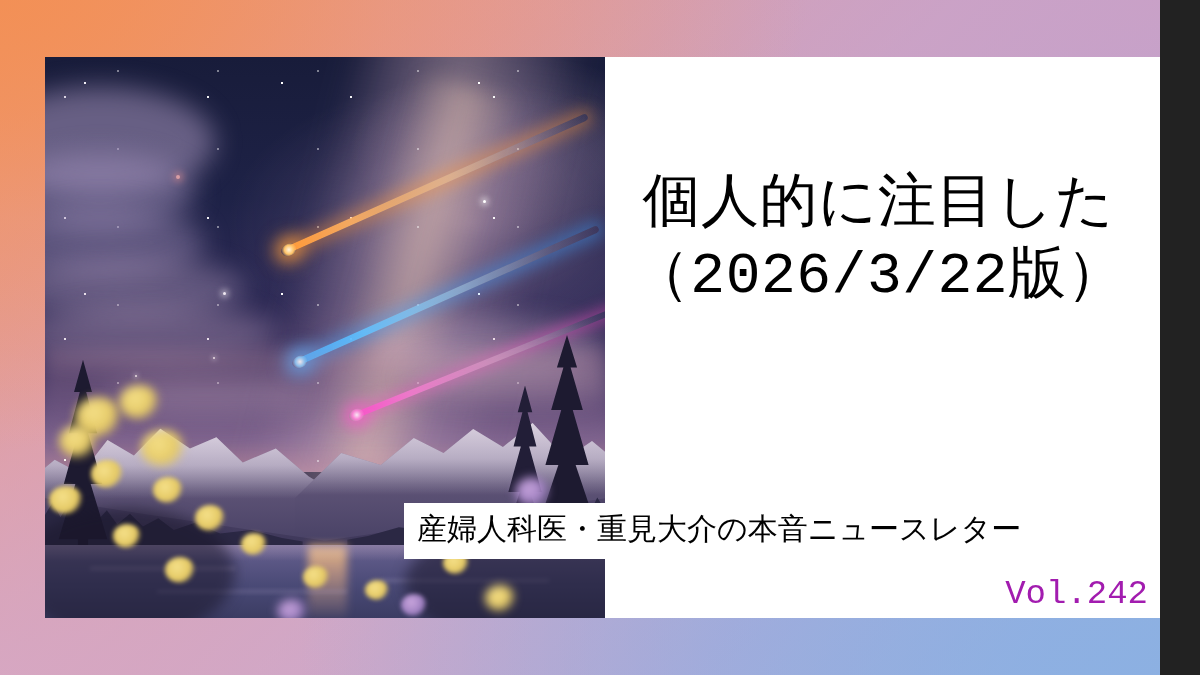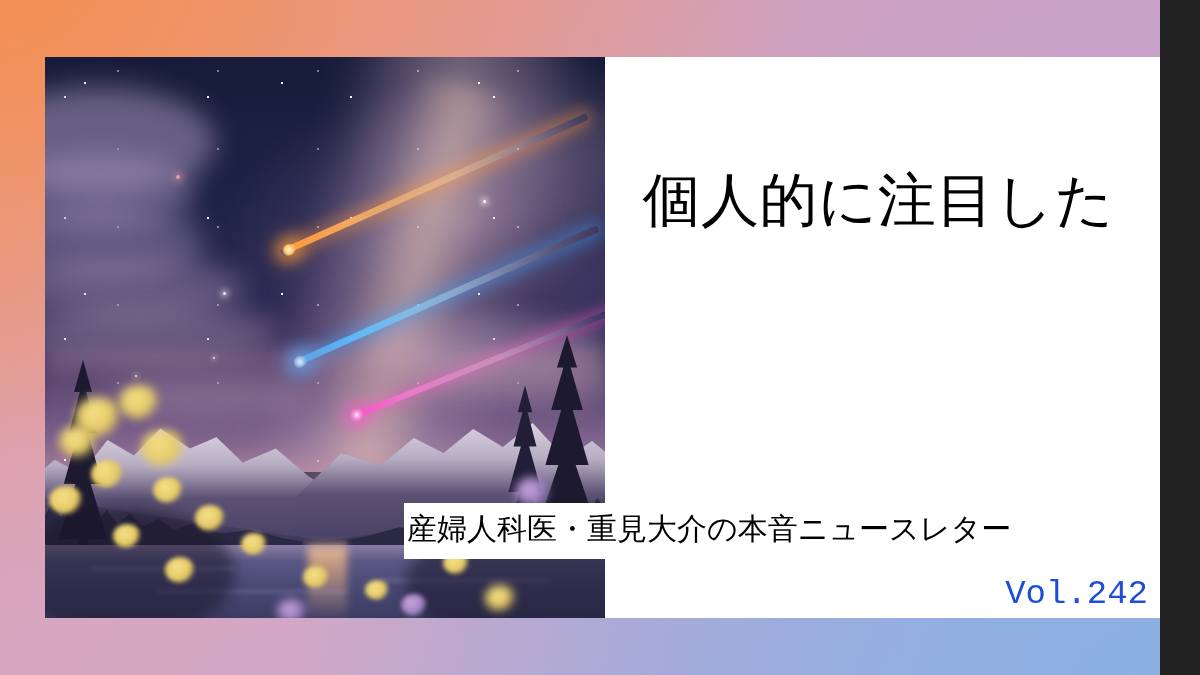--- a/index.html
+++ b/index.html
@@ -211,28 +211,28 @@
     background: #ffffff;
     display: flex;
     align-items: center;
     justify-content: flex-start;
   }
   .subtitle {
     color: #000;
     font-size: 30px;
     line-height: 36px;
     white-space: nowrap;
-    padding-left: 3px;
+    padding-left: 13px;
   }
 
   .volume {
     position: absolute;
     right: 12px;
     top: 517px;
-    color: #1d4ed8;
+    color: #a21caf;
     font-size: 34px;
     line-height: 40px;
     text-align: right;
   }
 </style>
 </head>
 <body>
 
 <div id="stage">
 
@@ -355,20 +355,21 @@
         <div class="flower purple" style="left:356px;top:90%;width:26px;height:22px;"></div>
         <div class="flower purple blur-more" style="left:232px;top:92%;width:30px;height:24px;"></div>
       </div>
     </div>
   </div>
 
   <div class="card">
 
     <div class="title">
       <span class="line">個人的に注目した</span>
+      <span class="line">（2026/3/22版）</span>
     </div>
 
     <div class="subtitle-band">
       <span class="subtitle">産婦人科医・重見大介の本音ニュースレター</span>
     </div>
 
     <div class="volume">Vol.242</div>
   </div>
 
 </div>

